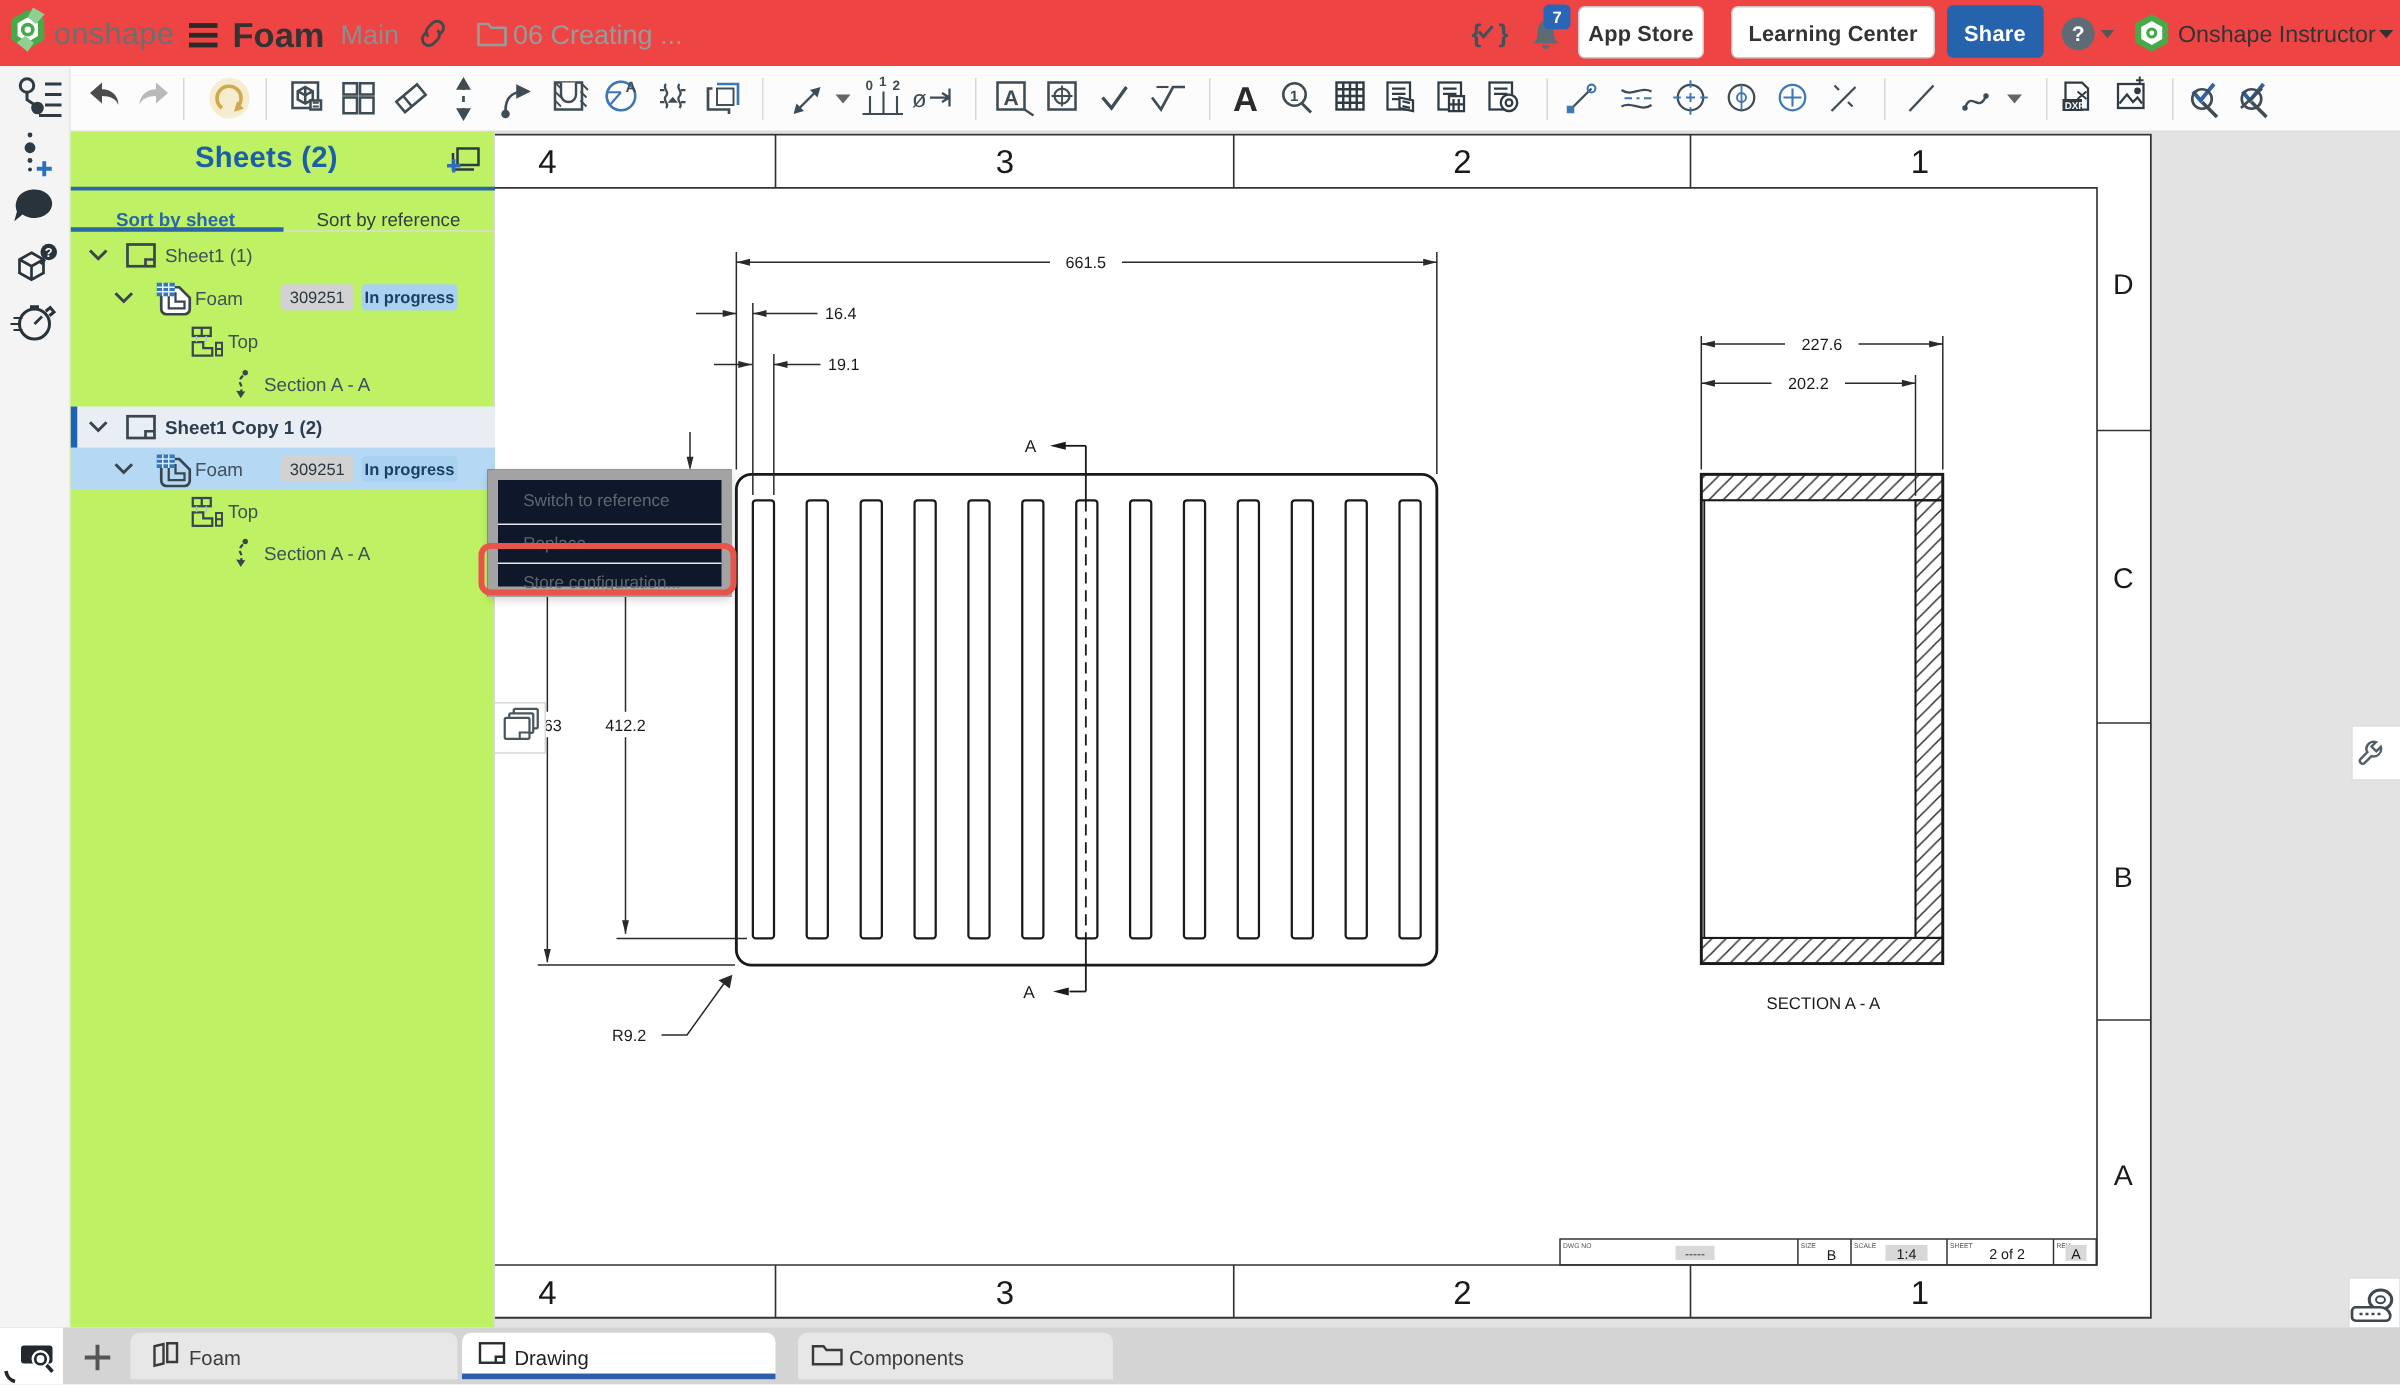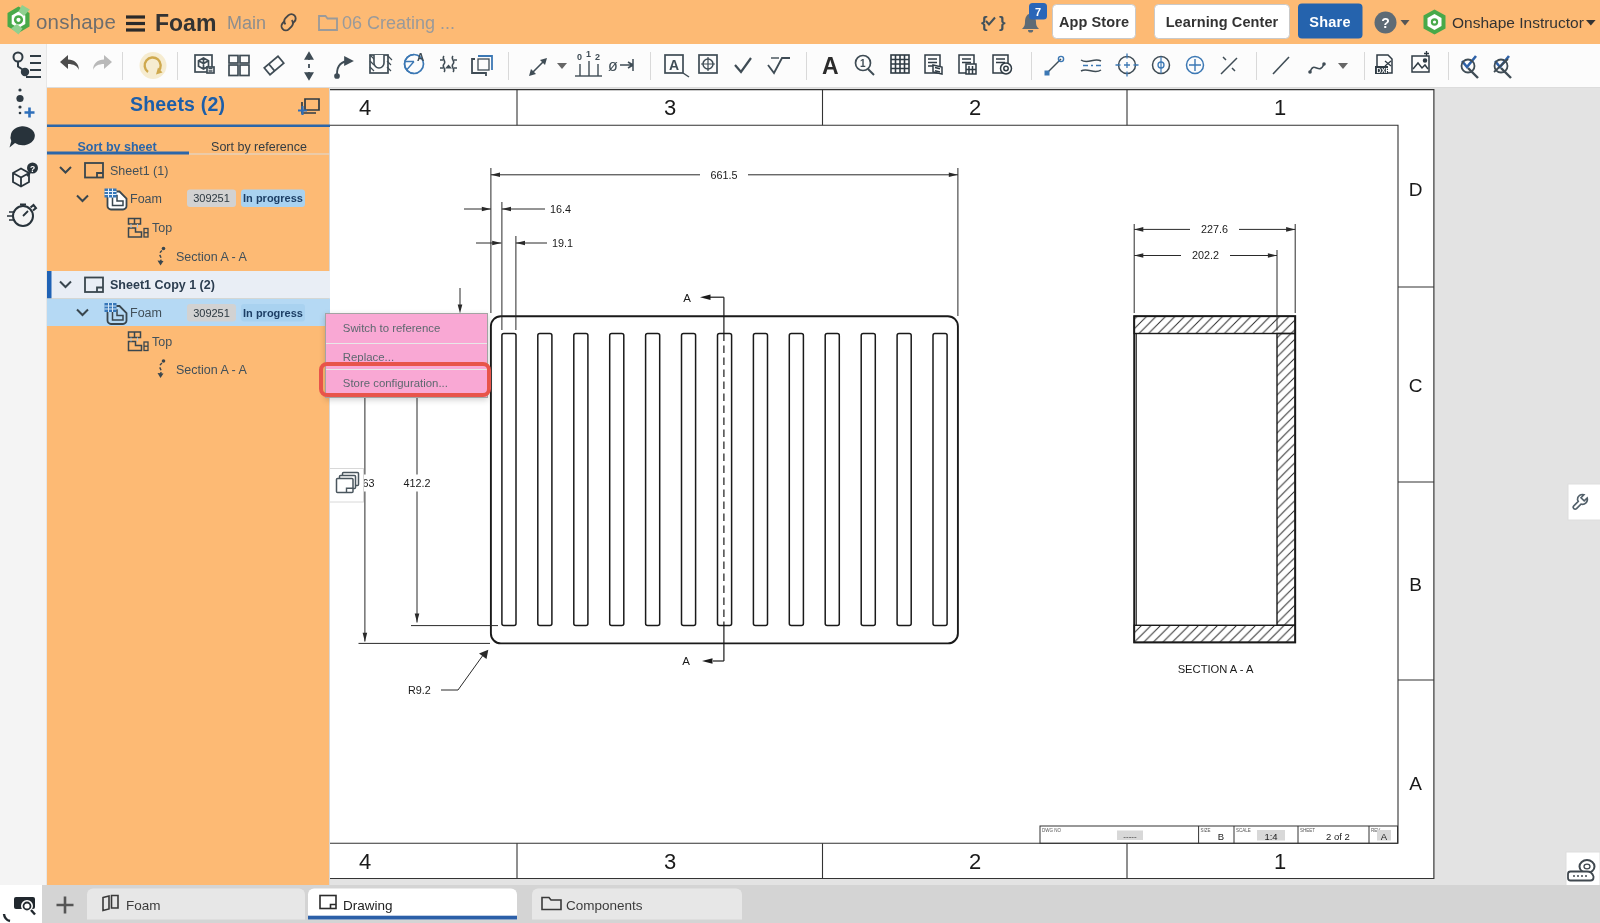--- a/index.html
+++ b/index.html
@@ -1,26 +1,26 @@
 <!DOCTYPE html>
 <html><head>
 <meta charset="utf-8">
 <style>
   * { margin:0; padding:0; box-sizing:border-box; }
   html,body { width:1600px; height:923px; overflow:hidden; }
   body { font-family:"Liberation Sans", sans-serif; position:relative; background:#fff; }
   .abs { position:absolute; }
   
-  #header { position:absolute; left:0; top:0; width:1600px; height:44px; background:#fdba74; }
+  #header { position:absolute; left:0; top:0; width:1600px; height:44px; background:#ef4444; }
   
   #toolbar { position:absolute; left:0; top:44px; width:1600px; height:44px; }
   
   #rail { position:absolute; left:0; top:44px; width:47px; height:841px; background:#f4f4f4; border-right:1px solid #e7e7e7;}
   
-  #panel { position:absolute; left:47px; top:88px; width:283px; height:797px; background:#fdba74; border-right:1px solid #d8d8d8; }
+  #panel { position:absolute; left:47px; top:88px; width:283px; height:797px; background:#bef264; border-right:1px solid #d8d8d8; }
   
   #viewport { position:absolute; left:330px; top:88px; width:1270px; height:797px; background:#e3e3e3; }
   
   #bottombar { position:absolute; left:0; top:885px; width:1600px; height:38px; background:#d4d4d4; }
 </style>
 </head>
 <body>
 <div id="header">
   <svg class="abs" style="left:0;top:0" width="1600" height="44" viewBox="0 0 1600 44">
 
@@ -658,18 +658,18 @@
     <path d="M330.5 908.5 v-4 h5.5"></path>
   </g>
   <text x="343" y="910" font-size="13.5" fill="#222">Drawing</text>
 
   <path d="M532 919.5 v-25 a6 6 0 0 1 6 -6 h198 a6 6 0 0 1 6 6 v25z" fill="#e7e7e7"></path>
   <path d="M542 897.5 h7 l2 2.5 h10 v9.5 h-19z" fill="none" stroke="#3a3a3a" stroke-width="1.6"></path>
   <text x="566" y="910" font-size="13.5" fill="#3c3c3c">Components</text>
 </svg>
 </div>
 
-<div class="abs" style="left:324.8px; top:313px; width:163.4px; height:85px; background:#f9a8d4; border:1px solid #a3a3a3; box-shadow:0 2px 6px rgba(0,0,0,0.18); font-size:11.4px; color:#5d686f;">
+<div class="abs" style="left:324.8px; top:313px; width:163.4px; height:85px; background:#0f172a; border:7px solid #a3a3a3; box-shadow:0 2px 6px rgba(0,0,0,0.18); font-size:11.4px; color:#5d686f;">
   <div style="height:29.5px; line-height:29.5px; padding-left:17px; border-bottom:1px solid #e8e8e8;">Switch to reference</div>
   <div style="height:26px; line-height:26px; padding-left:17px; border-bottom:1px solid #e8e8e8;">Replace...</div>
   <div style="height:27px; line-height:27px; padding-left:17px;">Store configuration...</div>
 </div>
 <div class="abs" style="left:319.4px; top:361.9px; width:171.2px; height:35px; border:4.5px solid #e8544a; border-radius:8px;"></div>
 
 </body></html>

